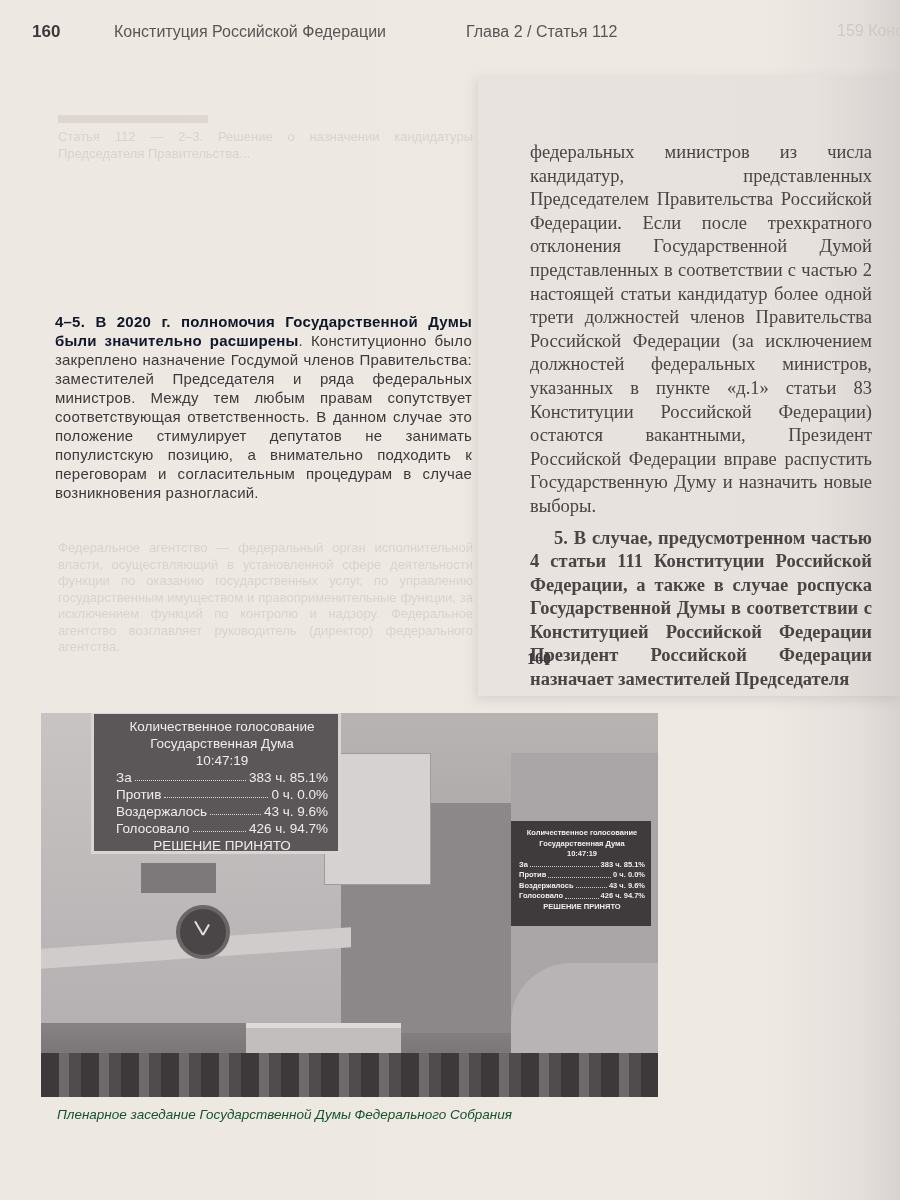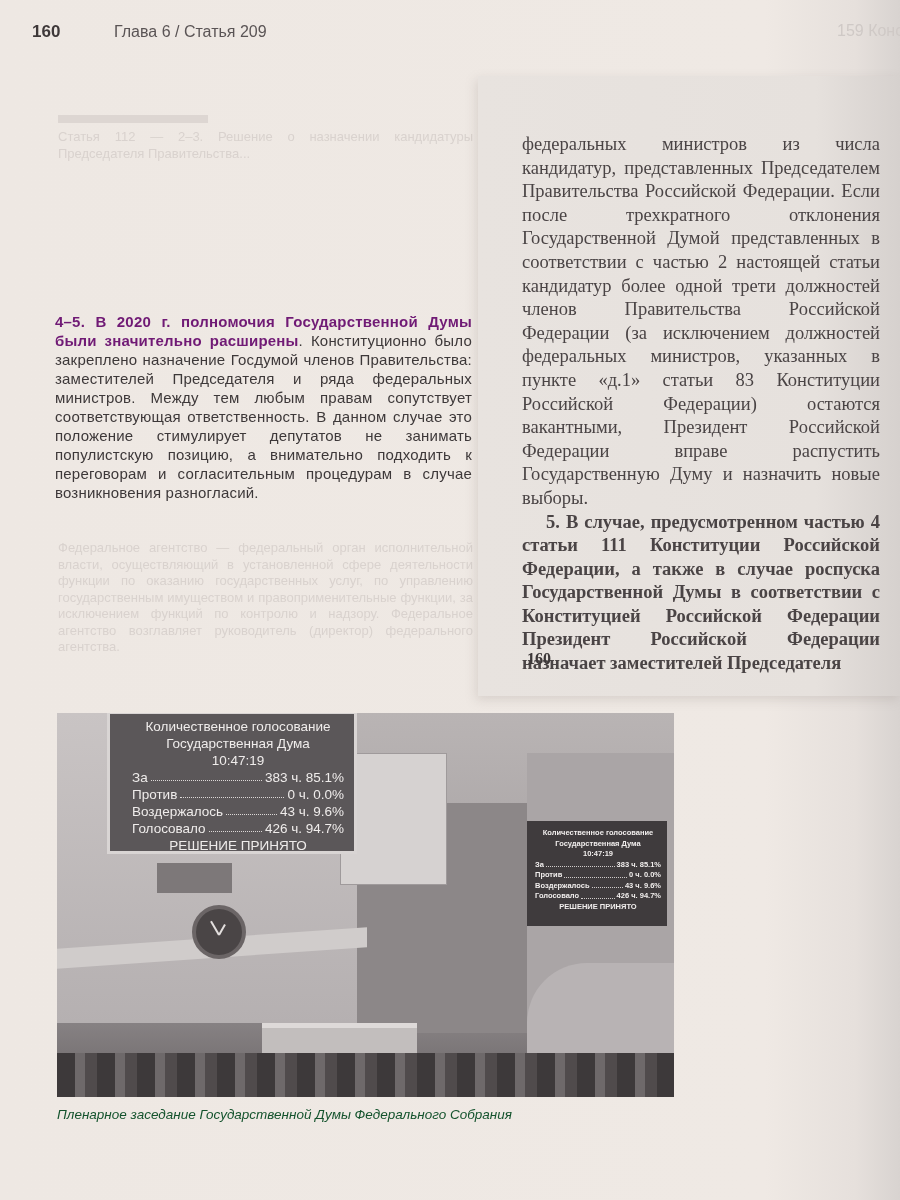--- a/index.html
+++ b/index.html
@@ -24,40 +24,40 @@
   .ghost-block {
     position: absolute; left: 58px; width: 415px; color: #d9d2ce;
     font-size: 13px; line-height: 16.5px; text-align: justify;
   }
   .ghost-block .bar { height: 8px; background: #ddd6d2; margin: 3px 0 6px; width: 150px; }
   .commentary {
     position: absolute; top: 312px; left: 55px; width: 417px;
     font-size: 15px; line-height: 19px; text-align: justify; color: #3d3839;
     letter-spacing: 0.2px;
   }
-  .commentary b { color: #701a75; }
+  .commentary b { color: #0f172a; }
   .inset {
     position: absolute; top: 76px; left: 478px; width: 422px; height: 620px;
     background: linear-gradient(90deg, #e8e3df 0%, #e6e1dd 80%, #d6d1ce 100%);
     box-shadow: -2px 4px 10px rgba(150,140,135,0.25);
   }
   .inset-text {
     position: absolute; top: 133px; left: 522px; width: 358px;
     font-family: "Liberation Serif", "DejaVu Serif", serif;
     font-size: 18.5px; line-height: 23.6px; text-align: justify; color: #4a4445;
     hyphens: manual;
   }
-  .inset-text p { margin: 0; }
+  .inset-text p { margin: 8px; }
   .inset-text p.indent { text-indent: 24px; font-weight: bold; }
   .inset-page-num {
     position: absolute; top: 650px; left: 527px;
     font-family: "Liberation Serif", serif; font-weight: bold; font-size: 16px; color: #3d3839;
   }
   .photo {
-    position: absolute; top: 713px; left: 57px; width: 617px; height: 384px;
+    position: absolute; top: 713px; left: 41px; width: 617px; height: 384px;
     background: linear-gradient(180deg, #b9b4b4 0%, #a9a4a5 45%, #8f8a8c 75%, #6a6566 100%);
     overflow: hidden;
   }
   .photo .wall-left { position: absolute; left: 0; top: 0; width: 300px; height: 310px; background: linear-gradient(180deg,#c9c4c4,#b5b0b1); }
   .photo .wall-right { position: absolute; left: 470px; top: 40px; width: 147px; height: 300px; background: #aaa5a6; }
   .photo .pillar { position: absolute; left: 300px; top: 90px; width: 170px; height: 230px; background: #8c8788; }
   .photo .panel-white { position: absolute; left: 283px; top: 40px; width: 105px; height: 130px; background: #d6d2d1; border: 1px solid #9f9a9b; }
   .board-main {
     position: absolute; left: 50px; top: -2px; width: 250px; height: 143px;
     background: #5b5759; border: 3px solid #d9d5d4; box-sizing: border-box;
@@ -90,21 +90,22 @@
     font-style: italic; font-size: 13.5px; line-height: 17px; color: #14532d;
   }
 </style>
 </head>
 <body>
 
 <div class="page-bg"></div>
 
 <div class="header">
   <span class="page-num">160</span>
-  <span class="chapter">Глава 6 / Статья  209</span>
+  <span class="book-title">Конституция Российской Федерации</span>
+  <span class="chapter">Глава 2 / Статья  112</span>
   <span class="ghost">159   Конституция Российской Федерации</span>
 </div>
 
 <div class="ghost-block" style="top:112px;">
   <div class="bar"></div>
   <span>Статья 112 — 2–3. Решение о назначении кандидатуры Председателя Правительства...</span>
 </div>
 
 <div class="commentary">
   <b>4–5. В 2020 г. полномочия Государственной Думы были значительно расширены</b><span>. Конституционно было закреплено назначение Госдумой членов Правительства: заместителей Председателя и ряда федеральных министров. Между тем любым правам сопутствует соответствующая ответственность. В данном случае это положение стимулирует депутатов не занимать популистскую позицию, а внимательно подходить к переговорам и согласительным процедурам в случае возникновения разногласий.</span>

